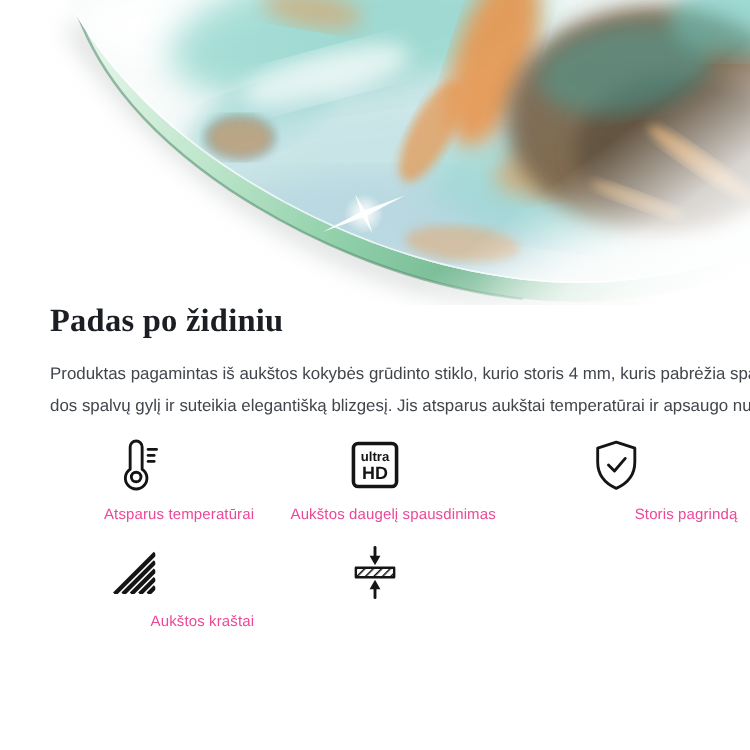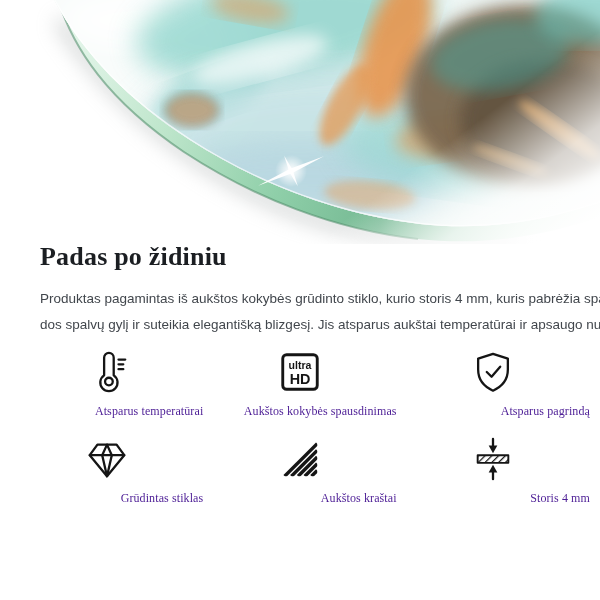--- a/index.html
+++ b/index.html
@@ -17,21 +17,21 @@
   }
   h1 span{display:block;}
   .desc{margin:12px 40px 0;font-size:13.5px;line-height:26px;color:#41464c;}
   .desc span{display:block;white-space:nowrap;}
   .features{
     display:grid;grid-template-columns:repeat(3,1fr);
     padding:0 10px;margin-top:10px;row-gap:16px;
   }
   .feature{text-align:right;}
   .icon-box{height:48px;display:flex;align-items:center;justify-content:center;}
-  .feature .label{margin-top:8px;font-size:12px;color:#4c1d95;letter-spacing:.1px;font-family:Liberation Serif, serif;}
+  .feature .label{margin-top:8px;font-size:12px;color:#ec4899;letter-spacing:.1px;}
   .ico{stroke:#151515;fill:none;stroke-width:2.4;stroke-linecap:round;stroke-linejoin:round;}
   .ico .filled{fill:#151515;stroke:none;}
   .ico text{fill:#151515;stroke:none;font-family:"Liberation Sans",sans-serif;font-weight:700;}
 </style>
 </head>
 <body>
 
 <div class="page">
 
   <div class="hero">
@@ -145,44 +145,33 @@
     </div>
 
     <div class="feature">
       <div class="icon-box">
         <svg class="ico" width="46" height="46" viewBox="0 0 48 48">
           <rect x="6" y="6" width="36" height="36" rx="4" stroke-width="3"></rect>
           <text x="24" y="21" text-anchor="middle" font-size="11">ultra</text>
           <text x="24" y="36" text-anchor="middle" font-size="15">HD</text>
         </svg>
       </div>
-      <div class="label">Aukštos kokybės spausdinimas</div>
+      <div class="label">Aukštos daugelį spausdinimas</div>
     </div>
 
     <div class="feature">
       <div class="icon-box">
         <svg class="ico" width="46" height="46" viewBox="0 0 48 48">
           <path d="M 24 5 L 39.5 10 V 21.5 C 39.5 32.5 33 39.5 24 43.5 C 15 39.5 8.5 32.5 8.5 21.5 V 10 Z"></path>
           <path d="M 17.5 24 L 22.5 29 L 31.5 18.5"></path>
         </svg>
       </div>
-      <div class="label">Atsparus pagrindą</div>
-    </div>
-
-    <div class="feature">
-      <div class="icon-box">
-        <svg class="ico" width="46" height="46" viewBox="0 0 48 48" stroke-width="2.1">
-          <path d="M 14 9 H 34 L 42 20 L 24 42 L 6 20 Z"></path>
-          <path d="M 6 20 H 42"></path>
-          <path d="M 19 20 L 24 9 L 29 20"></path>
-          <path d="M 19 20 L 24 42 L 29 20"></path>
-        </svg>
-      </div>
-      <div class="label">Grūdintas stiklas</div>
-    </div>
+      <div class="label">Storis pagrindą</div>
+    </div>
+
 
     <div class="feature">
       <div class="icon-box">
         <svg class="ico" width="46" height="46" viewBox="0 0 48 48">
           <defs>
             <clipPath id="triClip">
                 <path d="M 4 42 L 42 4 L 42 42 Z"></path>
               </clipPath>
           </defs>
           <g clip-path="url(#triClip)" stroke="#151515" stroke-width="3.6" stroke-linecap="butt">
@@ -205,17 +194,16 @@
               <line x1="0" y1="0" x2="0" y2="5" stroke="#151515" stroke-width="2.6"></line>
             </pattern>
           </defs>
           <rect x="8" y="20" width="32" height="8" fill="url(#hatch)" stroke="#151515" stroke-width="2"></rect>
           <line x1="24" y1="3" x2="24" y2="10"></line>
           <polygon class="filled" points="24,18 19.5,10 28.5,10"></polygon>
           <line x1="24" y1="45" x2="24" y2="38"></line>
           <polygon class="filled" points="24,30 19.5,38 28.5,38"></polygon>
         </svg>
       </div>
-      <div class="label">Storis 4 mm</div>
     </div>
 
   </div>
 </div>
 
 </body></html>

